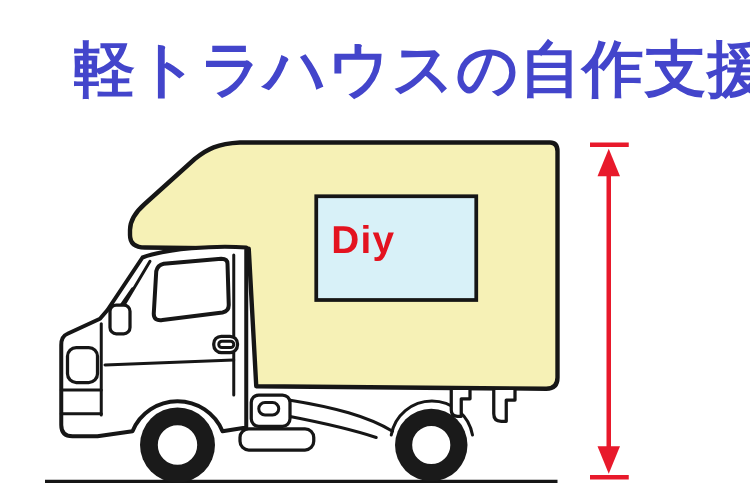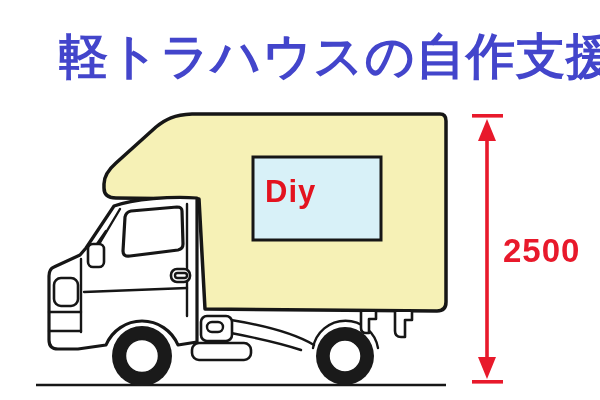--- a/index.html
+++ b/index.html
@@ -93,15 +93,14 @@
       <rect class="red" x="472" y="114" width="31" height="3.6"></rect>
       <rect class="red" x="472" y="380" width="31" height="3.6"></rect>
       <rect class="red" x="485.2" y="130" width="3.6" height="240"></rect>
       <path class="red" d="M 487,119 L 478,141 L 496,141 Z"></path>
       <path class="red" d="M 487,379 L 478,357 L 496,357 Z"></path>
     </g>
   </svg>
 
   <div class="page-title">軽トラハウスの自作支援</div>
   <div class="win-label l1">Diy</div>
-  <div class="dim-label">2500</div>
 
 </div>
 
 </body></html>

